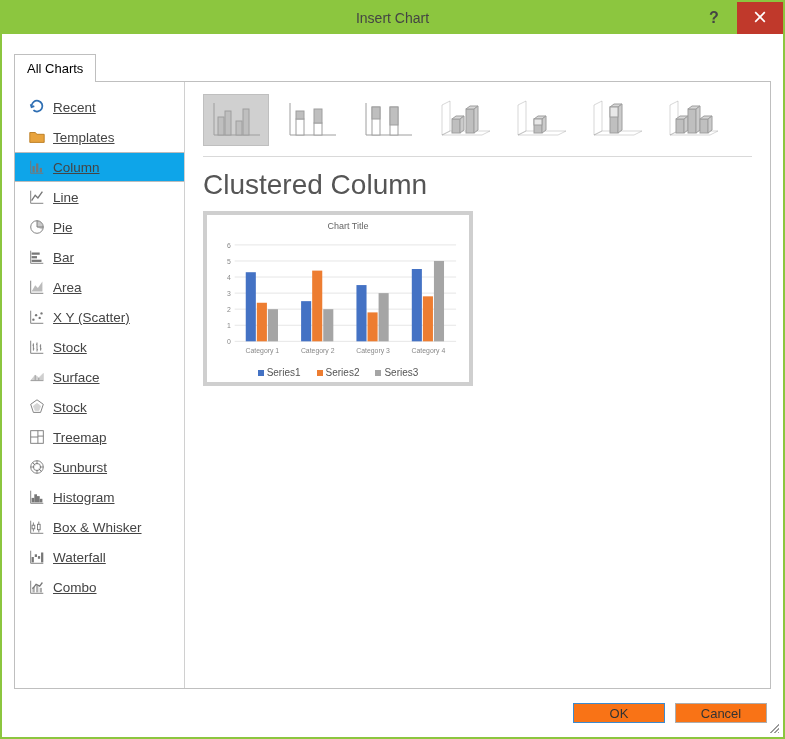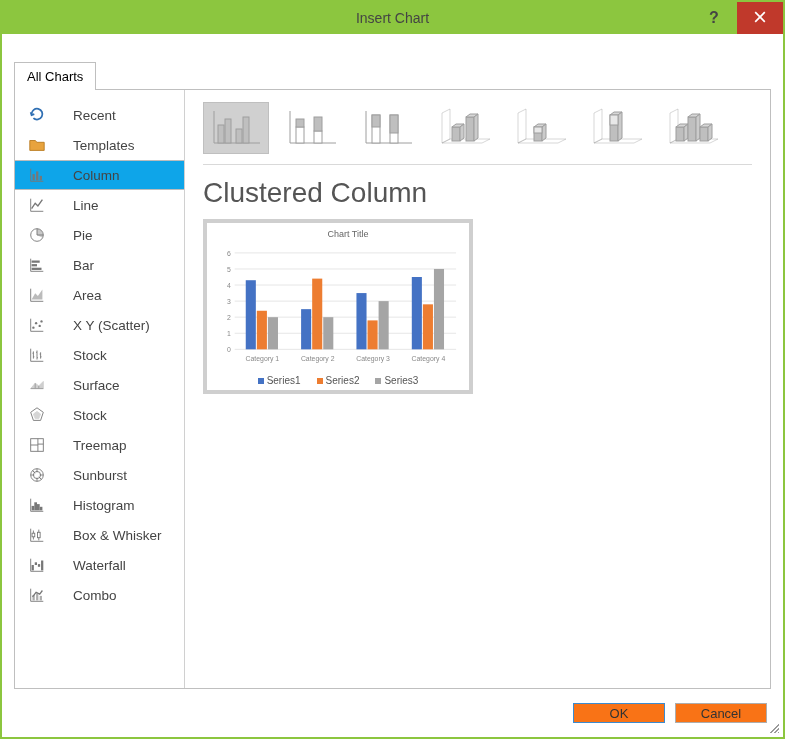--- a/index.html
+++ b/index.html
@@ -39,21 +39,21 @@
     cursor: pointer;
   }
   .titlebar .help-btn { font-weight: bold; }
   .titlebar .close-btn {
     background: #c0392b; color: #fff; font-size: 14px;
   }
 
   
   .body-area {
     flex: 1 1 auto;
-    padding: 28px 12px 0 12px;
+    padding: 20px 12px 0 12px;
     display: flex; flex-direction: column;
     min-height: 0;
     border-radius: 25px;
   }
 
   
   .tabstrip {
     height: 28px;
     border-bottom: 1px solid #bfbfbf;
     display: flex; align-items: flex-end;
@@ -80,26 +80,27 @@
     min-height: 0;
   }
   .sidebar {
     width: 170px;
     border-right: 1px solid #d0d0d0;
     padding: 10px 0;
     overflow: hidden;
   }
   .sidebar-item {
     display: flex; align-items: center;
-    gap: 26px;
+    gap: 6px;
     height: 30px;
     padding: 0 12px;
     font-size: 13.5px;
     color: #444;
     cursor: pointer;
+    text-decoration: underline;
   }
   .sidebar-item.selected {
     background: #0ea5e9;
     border: 1px solid #bcbcbc;
     border-left: none; border-right: none;
   }
   .sidebar-item .icon {
     width: 20px; height: 20px; flex: 0 0 20px;
     display: inline-flex; align-items: center; justify-content: center;
     color: #555;

